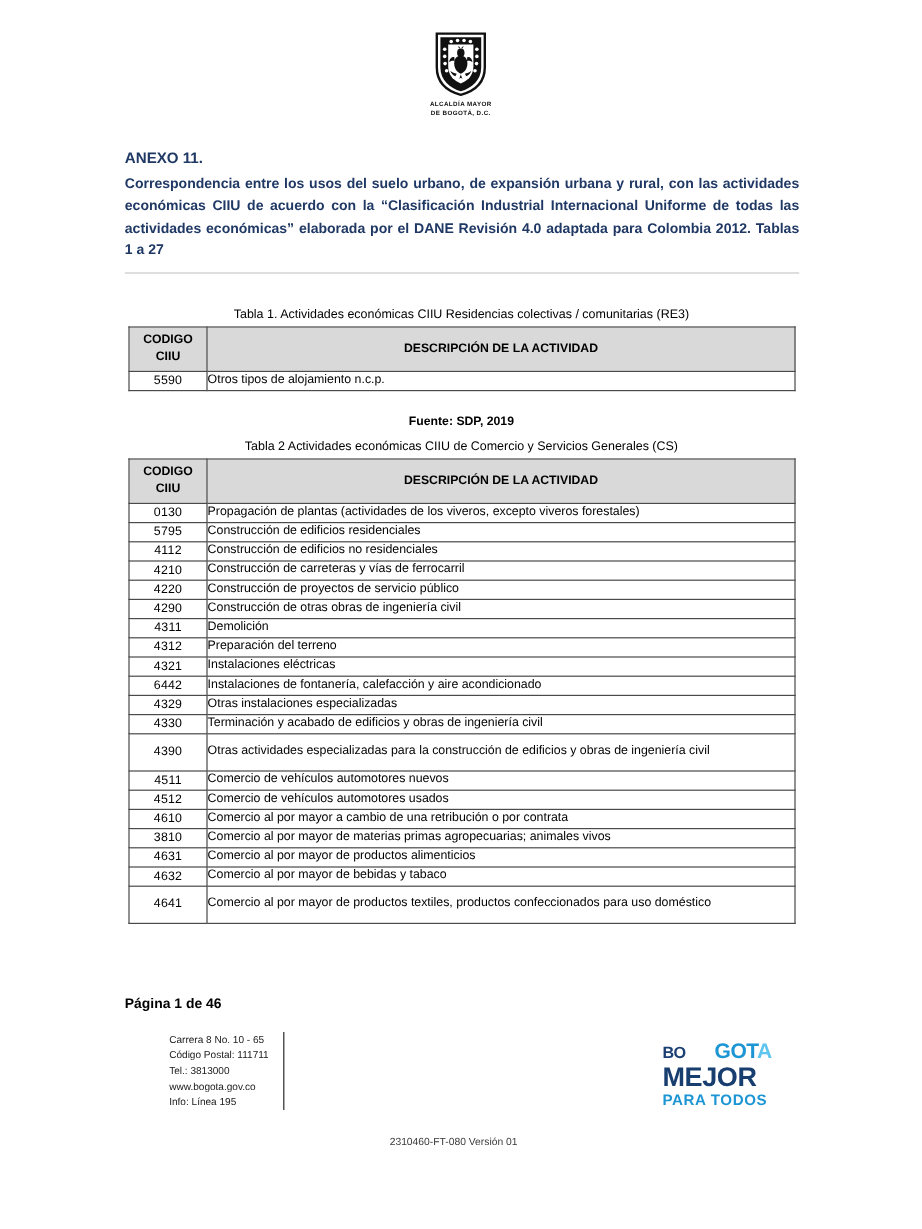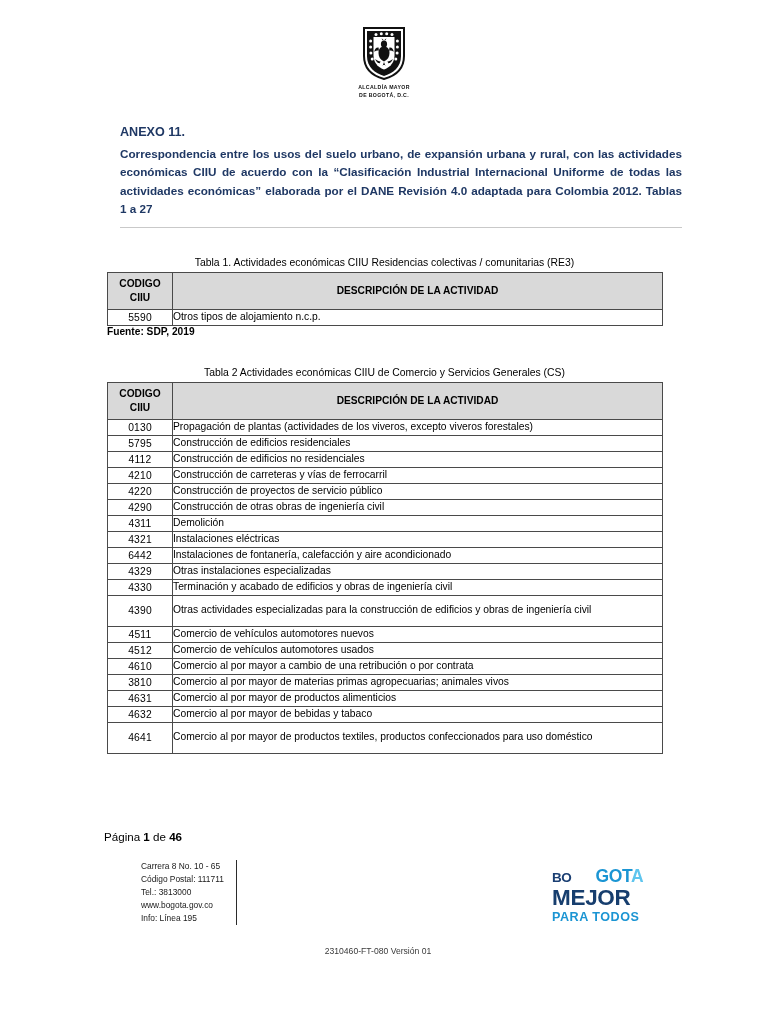--- a/index.html
+++ b/index.html
@@ -43,21 +43,21 @@
     font-weight: bold;
     letter-spacing: 0.35px;
     line-height: 1.45;
     color: #111111;
     font-family: "Liberation Sans", sans-serif;
   }
 
   
   .doc-body {
     position: absolute;
-    left: 120px;
+    left: 104px;
     top: 124px;
     width: 562px;
   }
   .anexo-title {
     font-size: 12.6px;
     font-weight: bold;
     color: #1F3864;
     line-height: 1.42;
     margin: 0 0 3px 0;
   }
@@ -126,34 +126,35 @@
   td.desc-cell {
     text-align: left;
     font-size: 10.3px;
     padding: 1px 4px 1px 5px;
     line-height: 1.42;
   }
   tr.single td { height: 15px; }
   tr.double td { height: 30px; }
 
   .fuente {
+    text-align: center;
     font-size: 10.2px;
     font-weight: bold;
-    margin-top: 0;
+    margin-top: 20px;
   }
 
   
   .page-number {
     position: absolute;
     left: 104px;
     top: 830px;
     font-size: 11.6px;
     color: #000000;
   }
-  .page-number .pn-label { font-weight: normal; margin-top: 28px; }
+  .page-number .pn-label { font-weight: bold; margin-top: 28px; }
   .page-number .pn-val { font-weight: bold; }
 
   .address-block {
     position: absolute;
     left: 141px;
     top: 860px;
     font-size: 8.4px;
     line-height: 1.55;
     color: #1a1a1a;
     font-family: "Liberation Sans", sans-serif;
@@ -327,20 +328,24 @@
           </tr>
           <tr class="single">
             <td class="code-cell">4290</td>
             <td class="desc-cell">Construcción de otras obras de ingeniería civil</td>
           </tr>
           <tr class="single">
             <td class="code-cell">4311</td>
             <td class="desc-cell">Demolición</td>
           </tr>
           <tr class="single">
+            <td class="code-cell">4312</td>
+            <td class="desc-cell">Preparación del terreno</td>
+          </tr>
+          <tr class="single">
             <td class="code-cell">4321</td>
             <td class="desc-cell">Instalaciones eléctricas</td>
           </tr>
           <tr class="single">
             <td class="code-cell">6442</td>
             <td class="desc-cell">Instalaciones de fontanería, calefacción y aire acondicionado</td>
           </tr>
           <tr class="single">
             <td class="code-cell">4329</td>
             <td class="desc-cell">Otras instalaciones especializadas</td>

